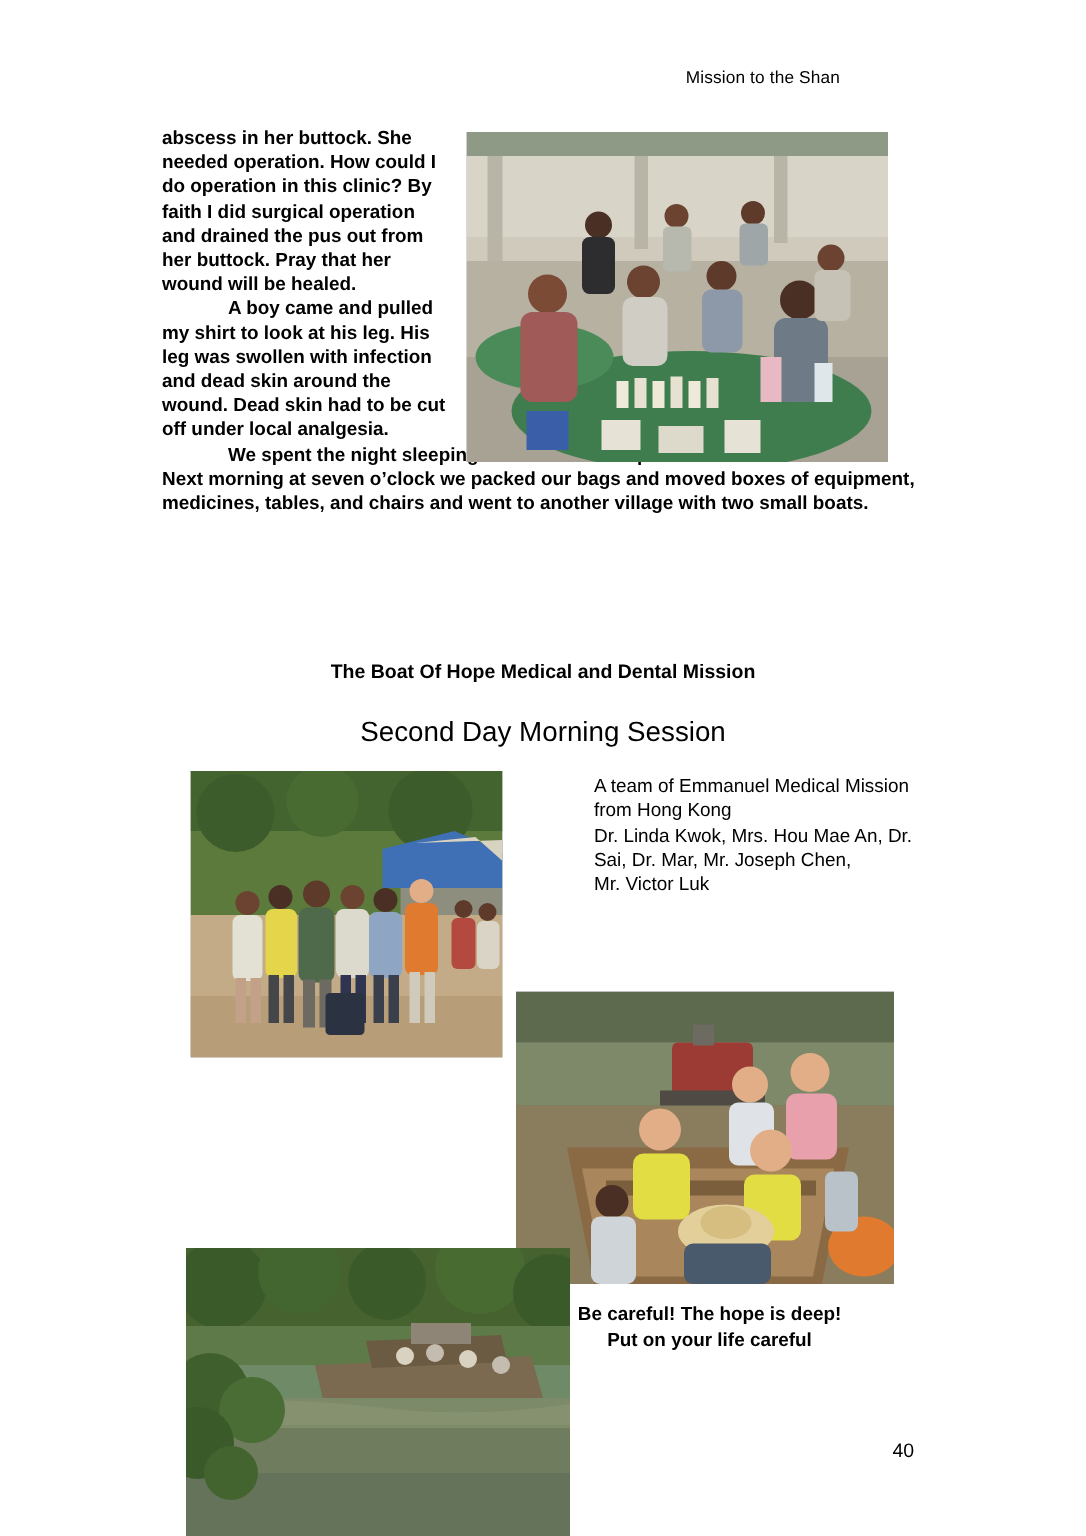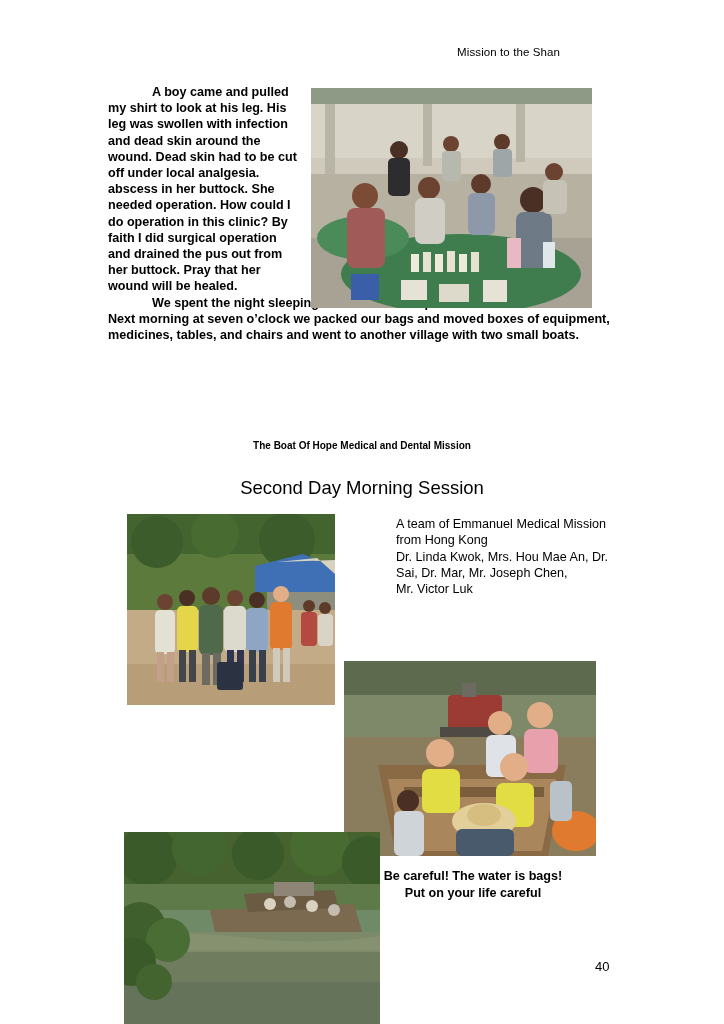--- a/index.html
+++ b/index.html
@@ -67,21 +67,21 @@
     height: 220px;
   }
 
   
   .heading-1 {
     position: absolute;
     left: 0;
     top: 440px;
     width: 724px;
     text-align: center;
-    font-size: 10px;
+    font-size: 13px;
     font-weight: bold;
   }
   .heading-2 {
     position: absolute;
     left: 0;
     top: 477px;
     width: 724px;
     text-align: center;
     font-size: 18.5px;
     font-weight: normal;
@@ -147,22 +147,22 @@
   .ph-svg { display:block; width:100%; height:100%; }
 </style>
 </head>
 <body>
 
 <div class="page">
 
   <div class="header">Mission to the Shan</div>
 
   <div class="body-text">
+    <p class="para col-narrow">abscess in her buttock. She needed operation. How could I do operation in this clinic? By faith I did surgical operation and drained the pus out from her buttock. Pray that her wound will be healed.</p>
     <p class="para col-narrow indent">A boy came and pulled my shirt to look at his leg. His leg was swollen with infection and dead skin around the wound. Dead skin had to be cut off under local analgesia.</p>
-    <p class="para col-narrow">abscess in her buttock. She needed operation. How could I do operation in this clinic? By faith I did surgical operation and drained the pus out from her buttock. Pray that her wound will be healed.</p>
     <p class="para indent">We spent the night sleeping on the boat of hope.</p>
     <p class="para">Next morning at seven o’clock we packed our bags and moved boxes of equipment, medicines, tables, and chairs and went to another village with two small boats.</p>
   </div>
 
   <div class="photo photo-clinic">
     <svg class="ph-svg" viewBox="0 0 281 220" preserveAspectRatio="none">
       <rect x="0" y="0" width="281" height="220" fill="#cfcabc"></rect>
       <rect x="0" y="0" width="281" height="70" fill="#d8d4c8"></rect>
       <rect x="0" y="0" width="281" height="16" fill="#8e9a86"></rect>
       <rect x="14" y="16" width="10" height="70" fill="#b9b5a6"></rect>
@@ -292,21 +292,21 @@
       <ellipse cx="140" cy="154" rx="17" ry="11" fill="#d6bd80"></ellipse>
       <rect x="112" y="168" width="58" height="27" rx="6" fill="#4a5a6d"></rect>
       <circle cx="64" cy="140" r="11" fill="#4a3024"></circle>
       <rect x="50" y="150" width="30" height="45" rx="6" fill="#cfd4d8"></rect>
       <ellipse cx="232" cy="170" rx="24" ry="20" fill="#e07a2e"></ellipse>
       <rect x="206" y="120" width="22" height="40" rx="5" fill="#b8c2c8"></rect>
     </svg>
   </div>
 
   <div class="caption">
-    <div>Be careful! The water is bags!</div>
+    <div>Be careful! The hope is deep!</div>
     <div>Put on your life careful</div>
   </div>
 
   <div class="photo photo-river">
     <svg class="ph-svg" viewBox="0 0 256 192" preserveAspectRatio="none">
       <rect x="0" y="0" width="256" height="192" fill="#6e8a66"></rect>
       <rect x="0" y="0" width="256" height="62" fill="#46632f"></rect>
       <circle cx="24" cy="24" r="30" fill="#3b5a2a"></circle>
       <circle cx="76" cy="16" r="28" fill="#43652f"></circle>
       <circle cx="134" cy="22" r="26" fill="#3b5a2a"></circle>

